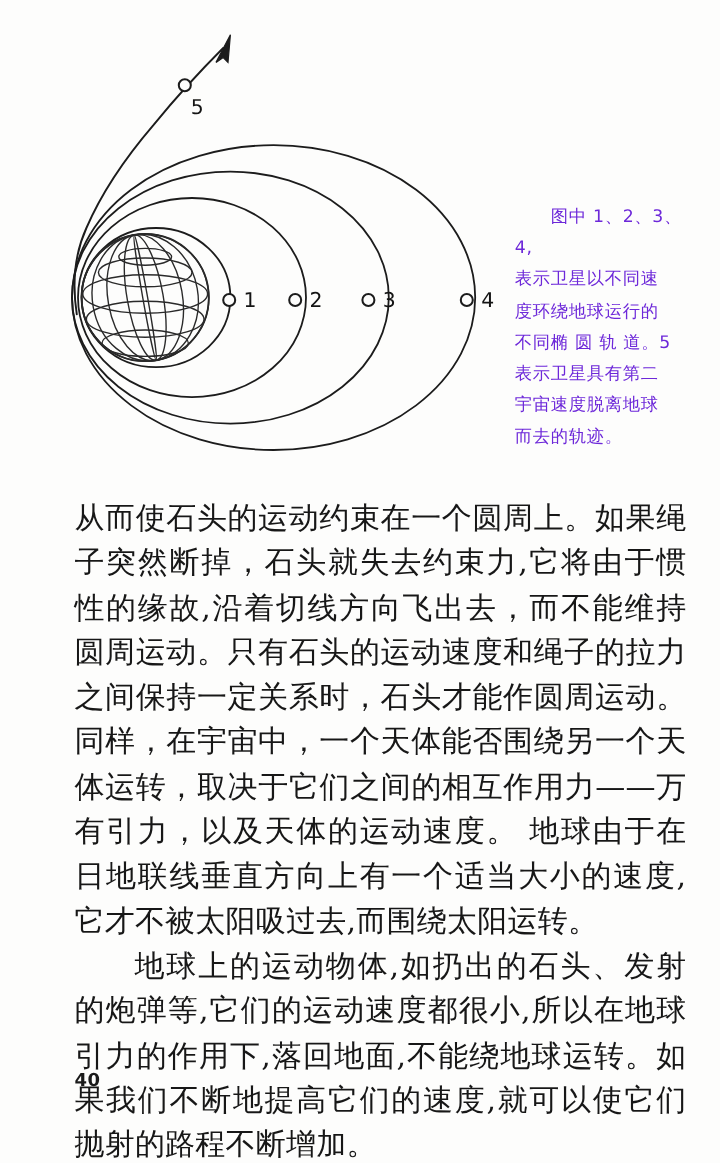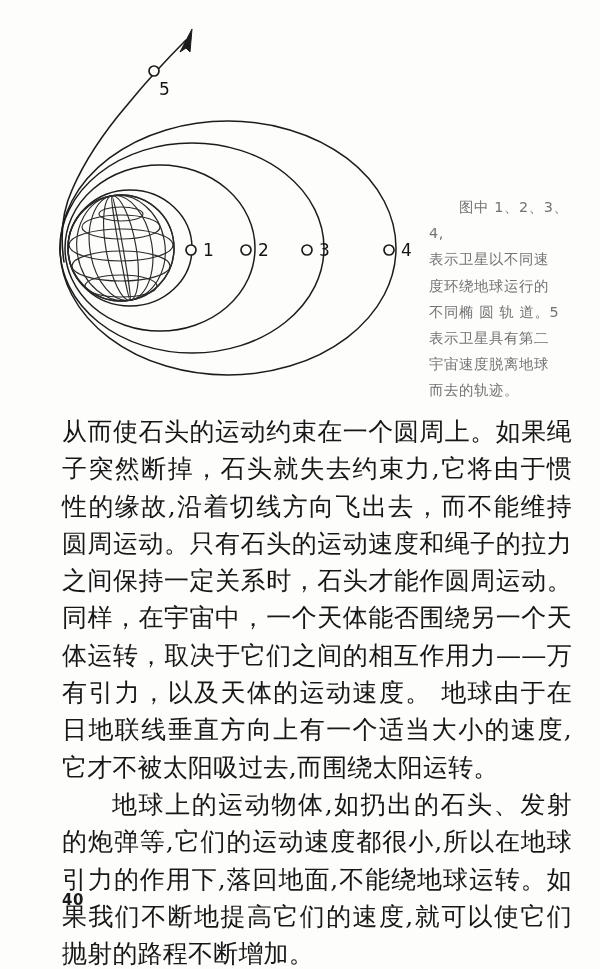--- a/index.html
+++ b/index.html
@@ -35,26 +35,26 @@
     position: absolute;
     left: 0;
     top: 0;
     display: block;
   }
 
   
   .figure-caption {
     position: absolute;
     left: 429px;
-    top: 194px;
+    top: 168px;
     width: 150px;
     font-family: "DejaVu Sans", "Liberation Sans", sans-serif;
     font-size: 14.4px;
     line-height: 26.2px;
-    color: #737373;
+    color: #6d28d9;
     letter-spacing: 0.6px;
     text-indent: 0;
     white-space: pre-line;
     font-weight: 500;
   }
 
   
   .body-text {
     position: absolute;
     left: 62px;

